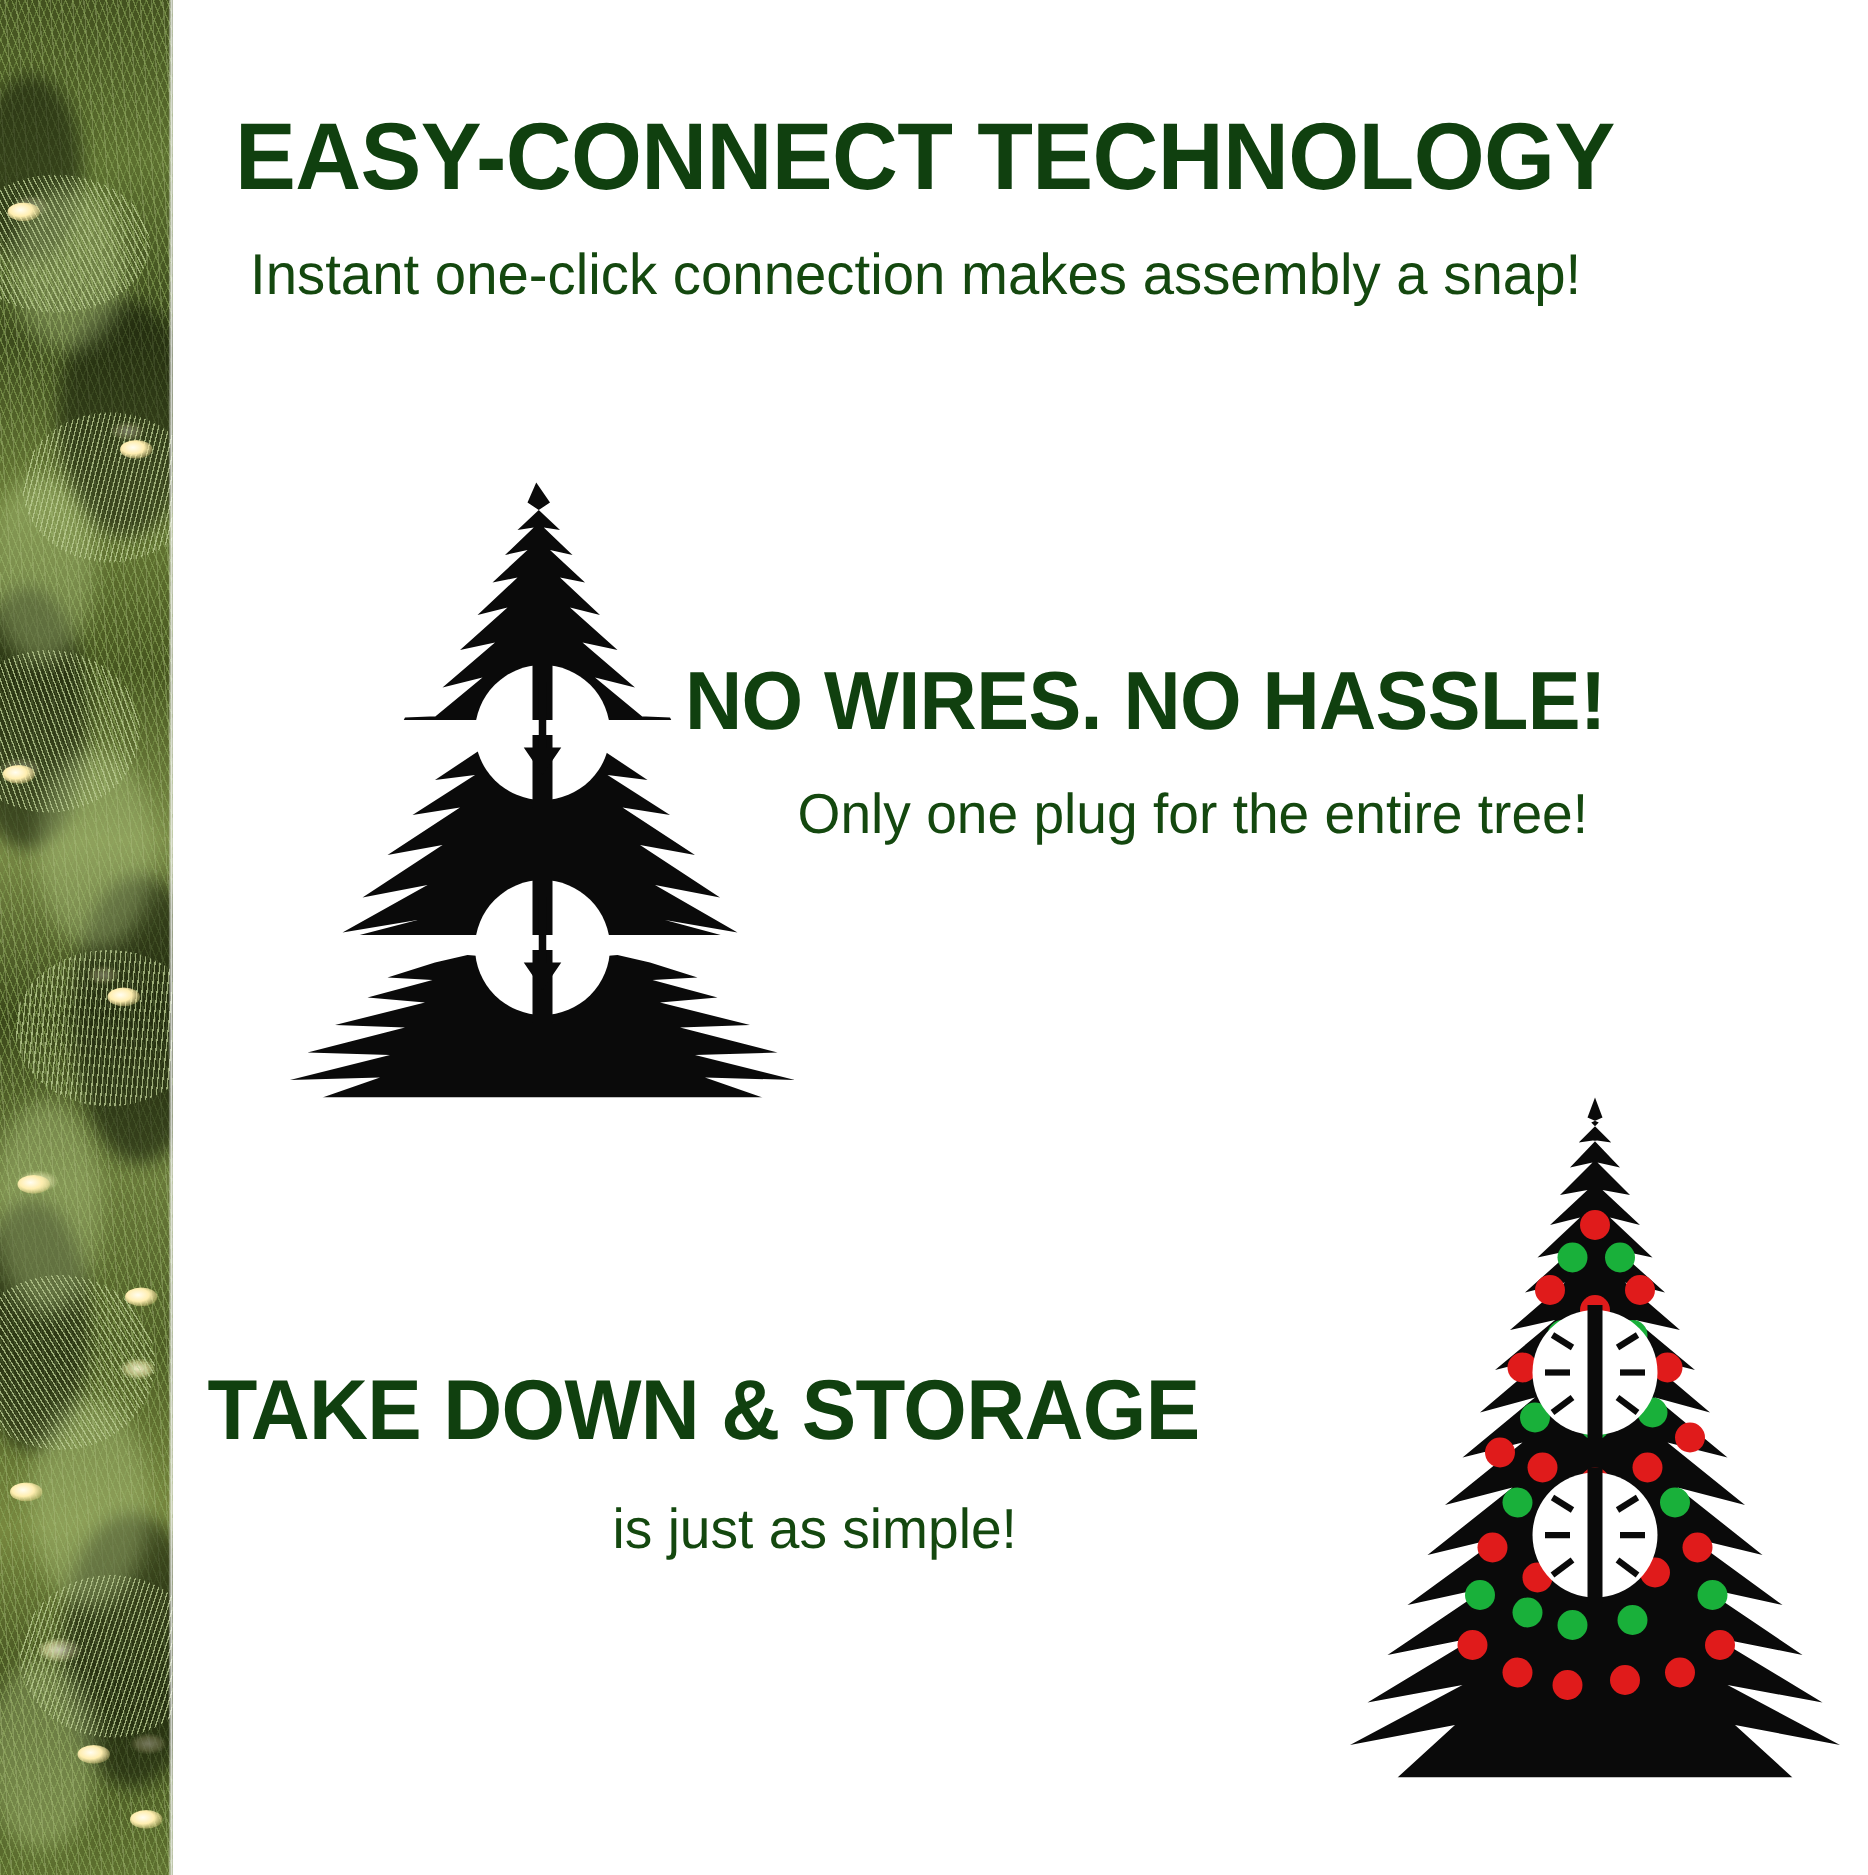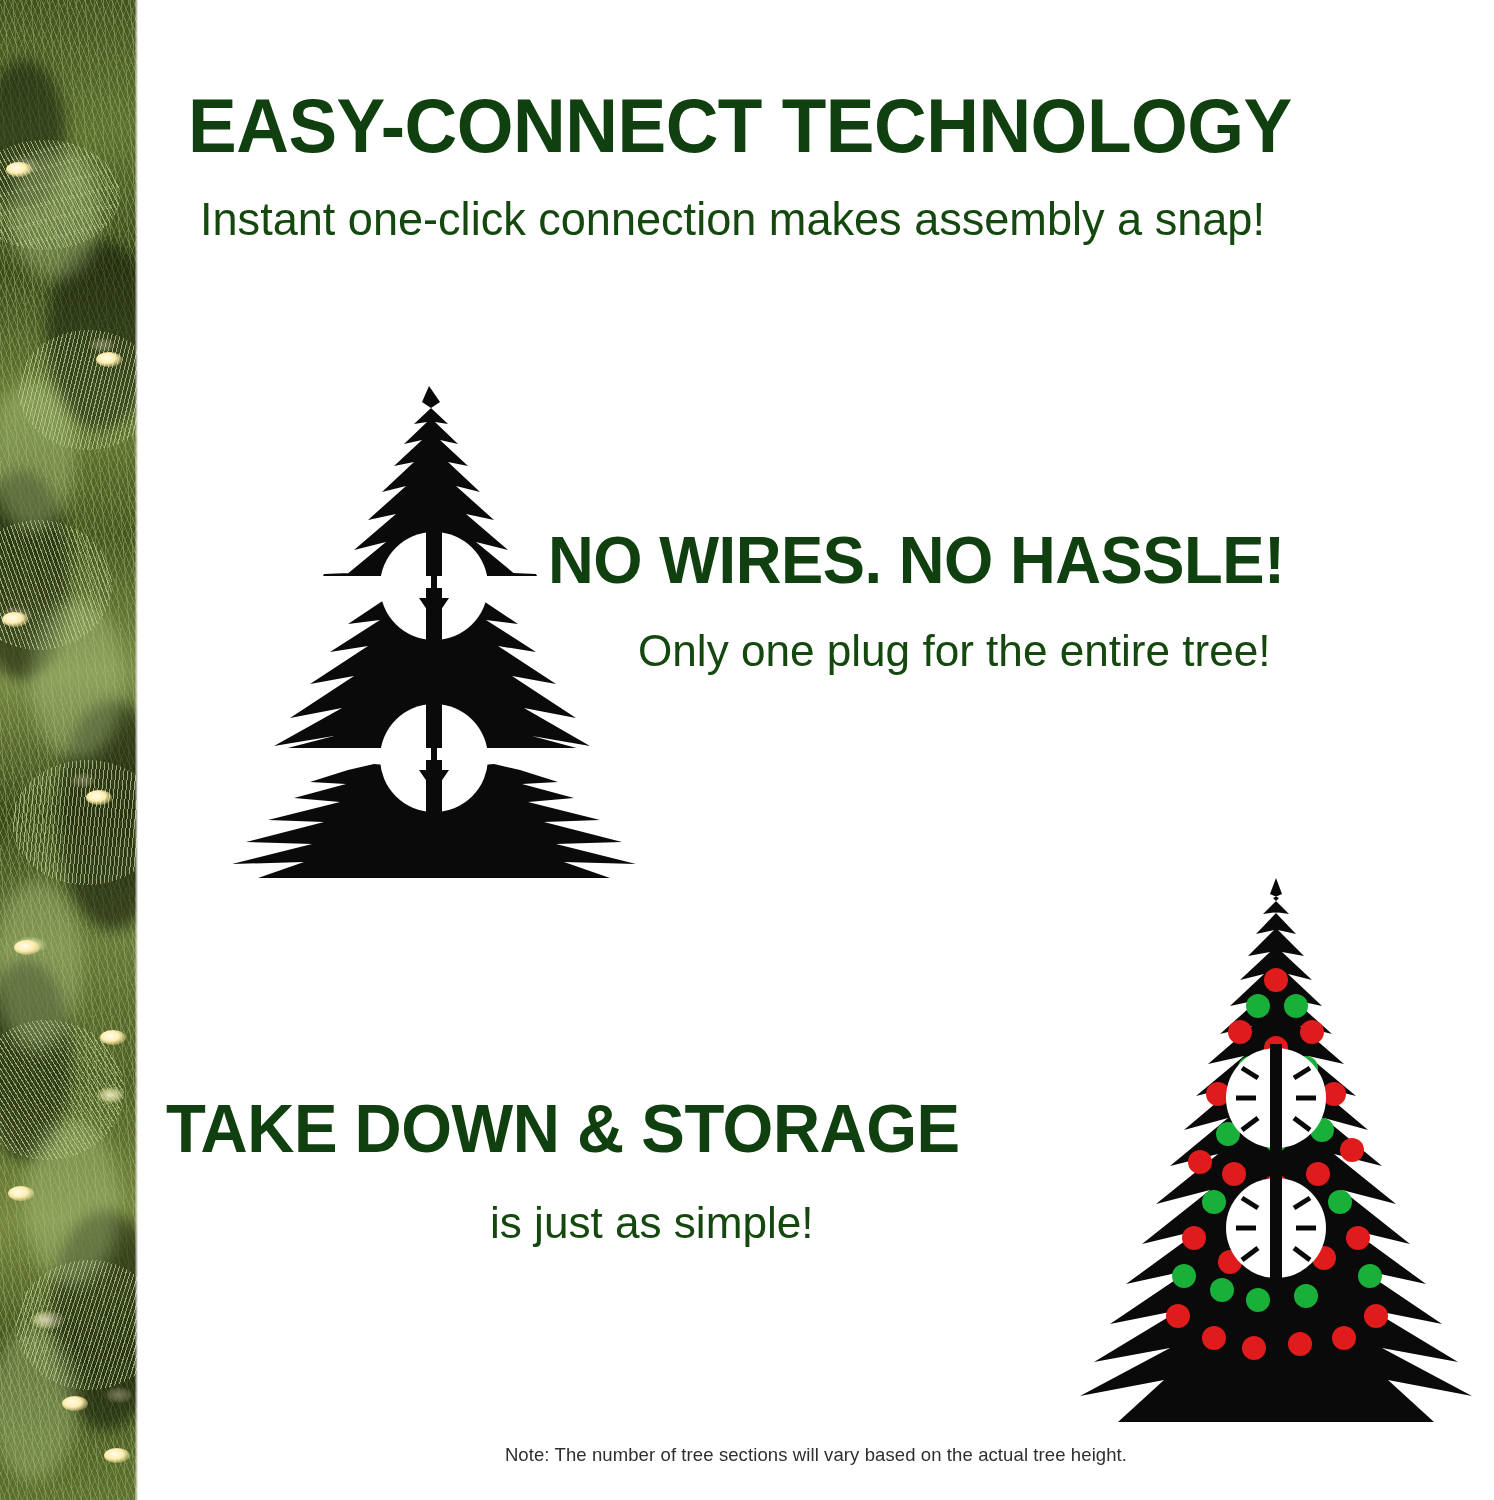--- a/index.html
+++ b/index.html
@@ -369,15 +369,14 @@
           <line x1="200" y1="336" x2="184" y2="326"></line>
           <line x1="198" y1="356" x2="178" y2="356"></line>
           <line x1="200" y1="376" x2="184" y2="388"></line>
           <line x1="236" y1="336" x2="252" y2="326"></line>
           <line x1="238" y1="356" x2="258" y2="356"></line>
           <line x1="236" y1="376" x2="252" y2="388"></line>
         </g>
       </g>
     </svg>
 
-    <div id="footer-note">Note: The number of tree sections will vary based on the actual tree height.</div>
   </div>
 </div>
 
 </body></html>

